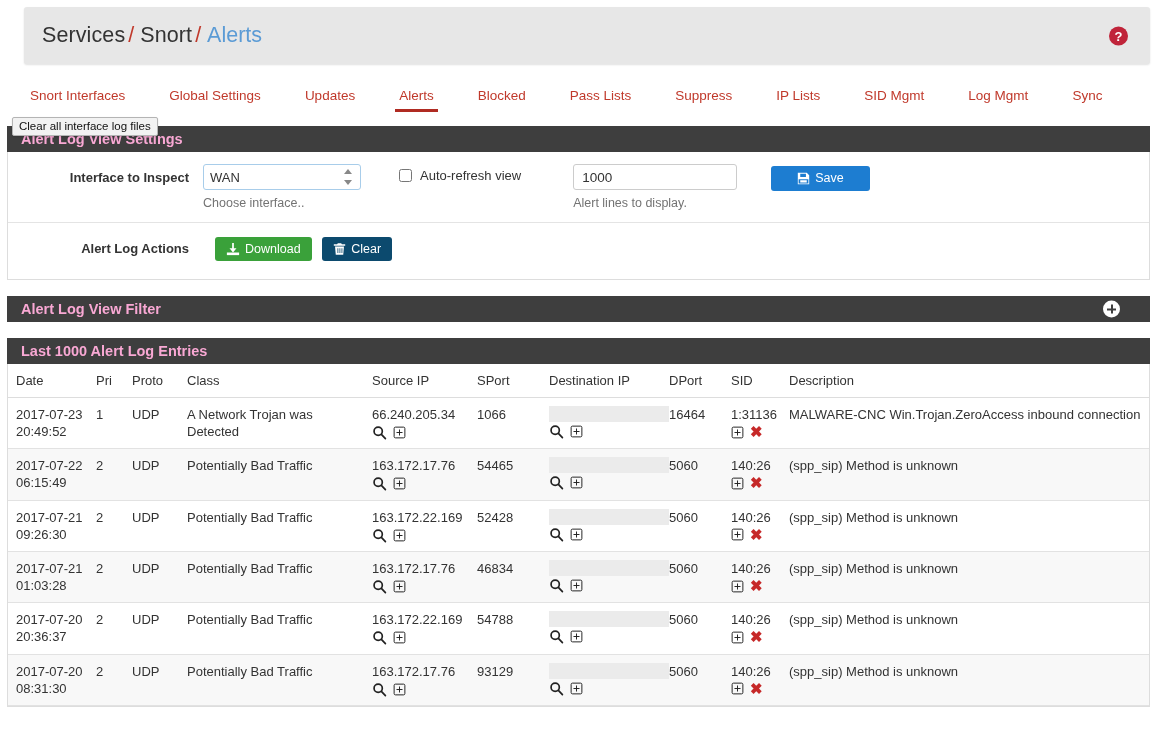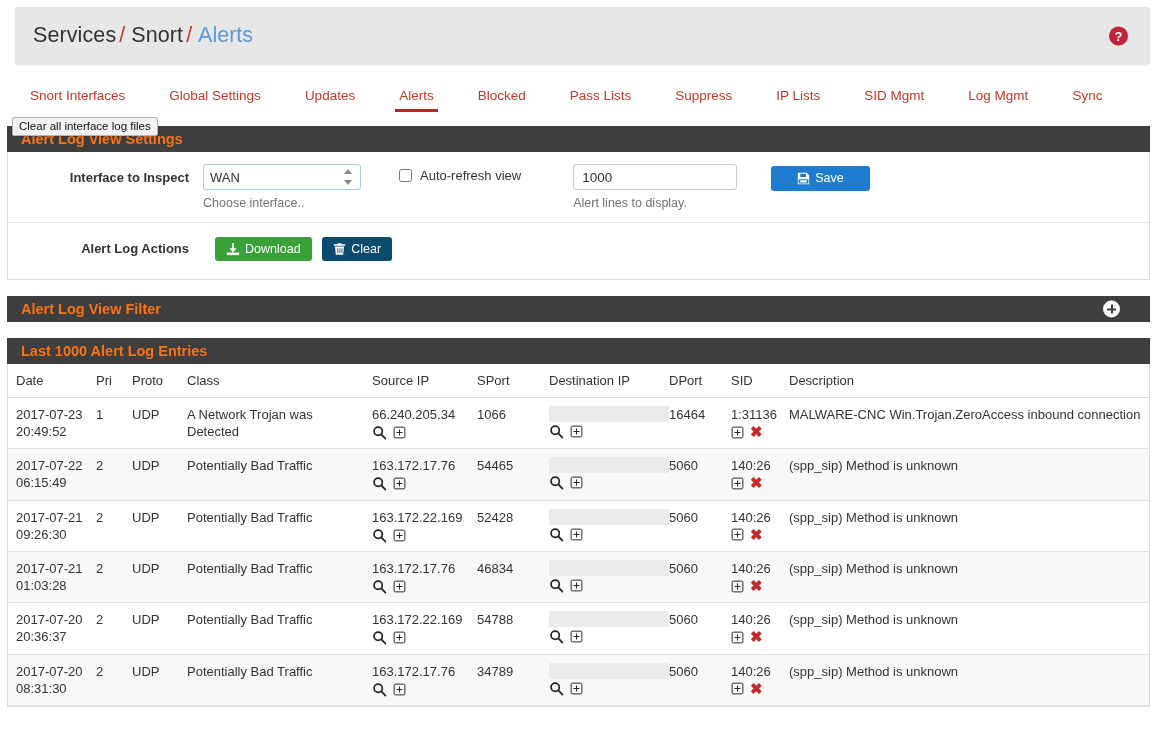--- a/index.html
+++ b/index.html
@@ -9,21 +9,21 @@
     background: #ffffff;
     font-family: "Liberation Sans", sans-serif;
     font-size: 13px;
     color: #333333;
     overflow: hidden;
   }
   
   .page-header {
     position: relative;
     height: 57px;
-    margin: 7px 7px 0 15px;
+    margin: 7px 7px 0 24px;
     background: #e7e7e7;
     border-radius: 3px;
     box-shadow: 0 1px 2px rgba(0,0,0,0.12);
     display: flex;
     align-items: center;
     padding: 0 18px;
   }
   .crumb {
     font-size: 21.5px;
     color: #333333;
@@ -88,21 +88,21 @@
     color: #111;
     padding: 2px 6px 3px 6px;
     box-shadow: 0 1px 2px rgba(0,0,0,0.15);
     white-space: nowrap;
     z-index: 20;
   }
   
   .panel { margin: 0 7px; }
   .panel-heading {
     background: #3e3e3e;
-    color: #f97316;
+    color: #f9a8d4;
     font-size: 14.5px;
     font-weight: bold;
     height: 26px;
     line-height: 26px;
     padding: 0 14px;
     position: relative;
   }
   .panel-heading .plus-circle {
     position: absolute;
     right: 30px;
@@ -702,21 +702,21 @@
                 </span>
                 <span class="icon-btn">
                   <svg width="13" height="13" viewBox="0 0 16 16" fill="none" stroke="#222" stroke-width="1.2">
                     <rect x="1.4" y="1.4" width="13.2" height="13.2" rx="1.6"></rect>
                     <line x1="8" y1="4.3" x2="8" y2="11.7"></line>
                     <line x1="4.3" y1="8" x2="11.7" y2="8"></line>
                   </svg>
                 </span>
               </span>
             </td>
-            <td class="c-sport">34789</td>
+            <td class="c-sport">93129</td>
             <td class="c-dstip">
               <span class="blank-box"></span>
               <span class="ip-icons">
                 <span class="icon-btn">
                   <svg width="15" height="15" viewBox="0 0 16 16" fill="none" stroke="#222" stroke-width="1.8">
                     <circle cx="6.6" cy="6.6" r="4.4"></circle>
                     <line x1="10" y1="10" x2="14.3" y2="14.6" stroke-linecap="round"></line>
                   </svg>
                 </span>
                 <span class="icon-btn">

